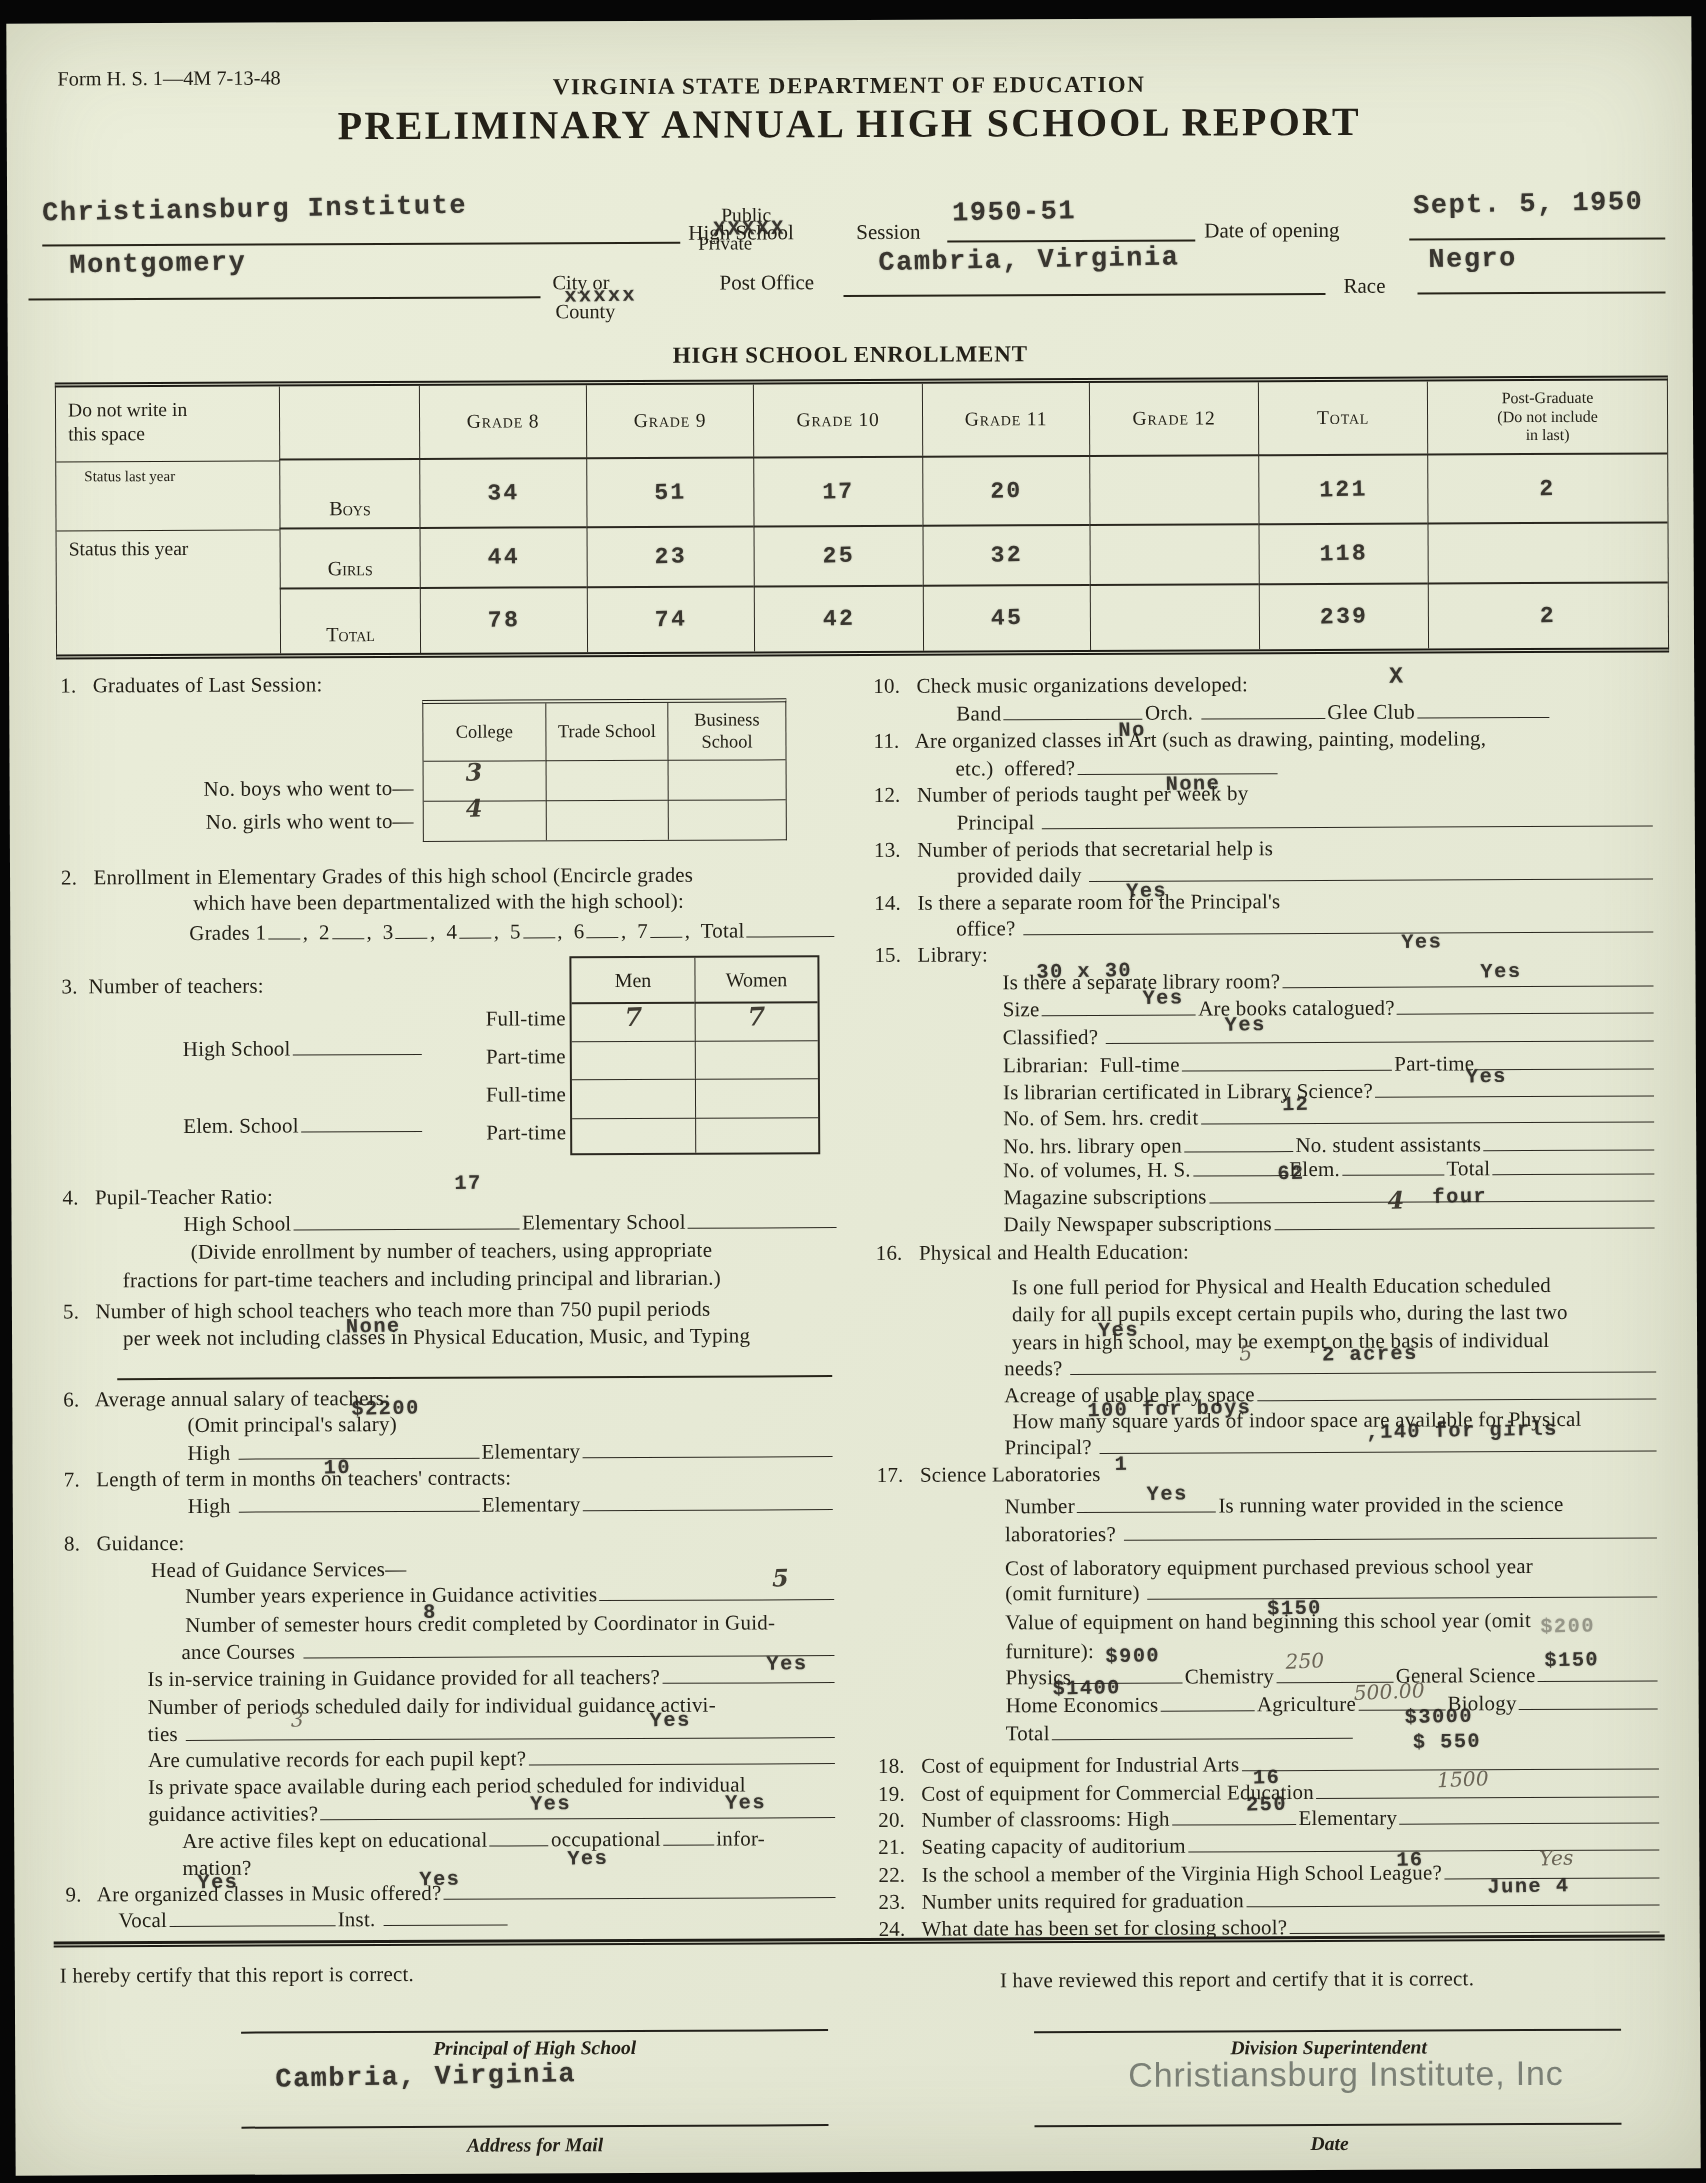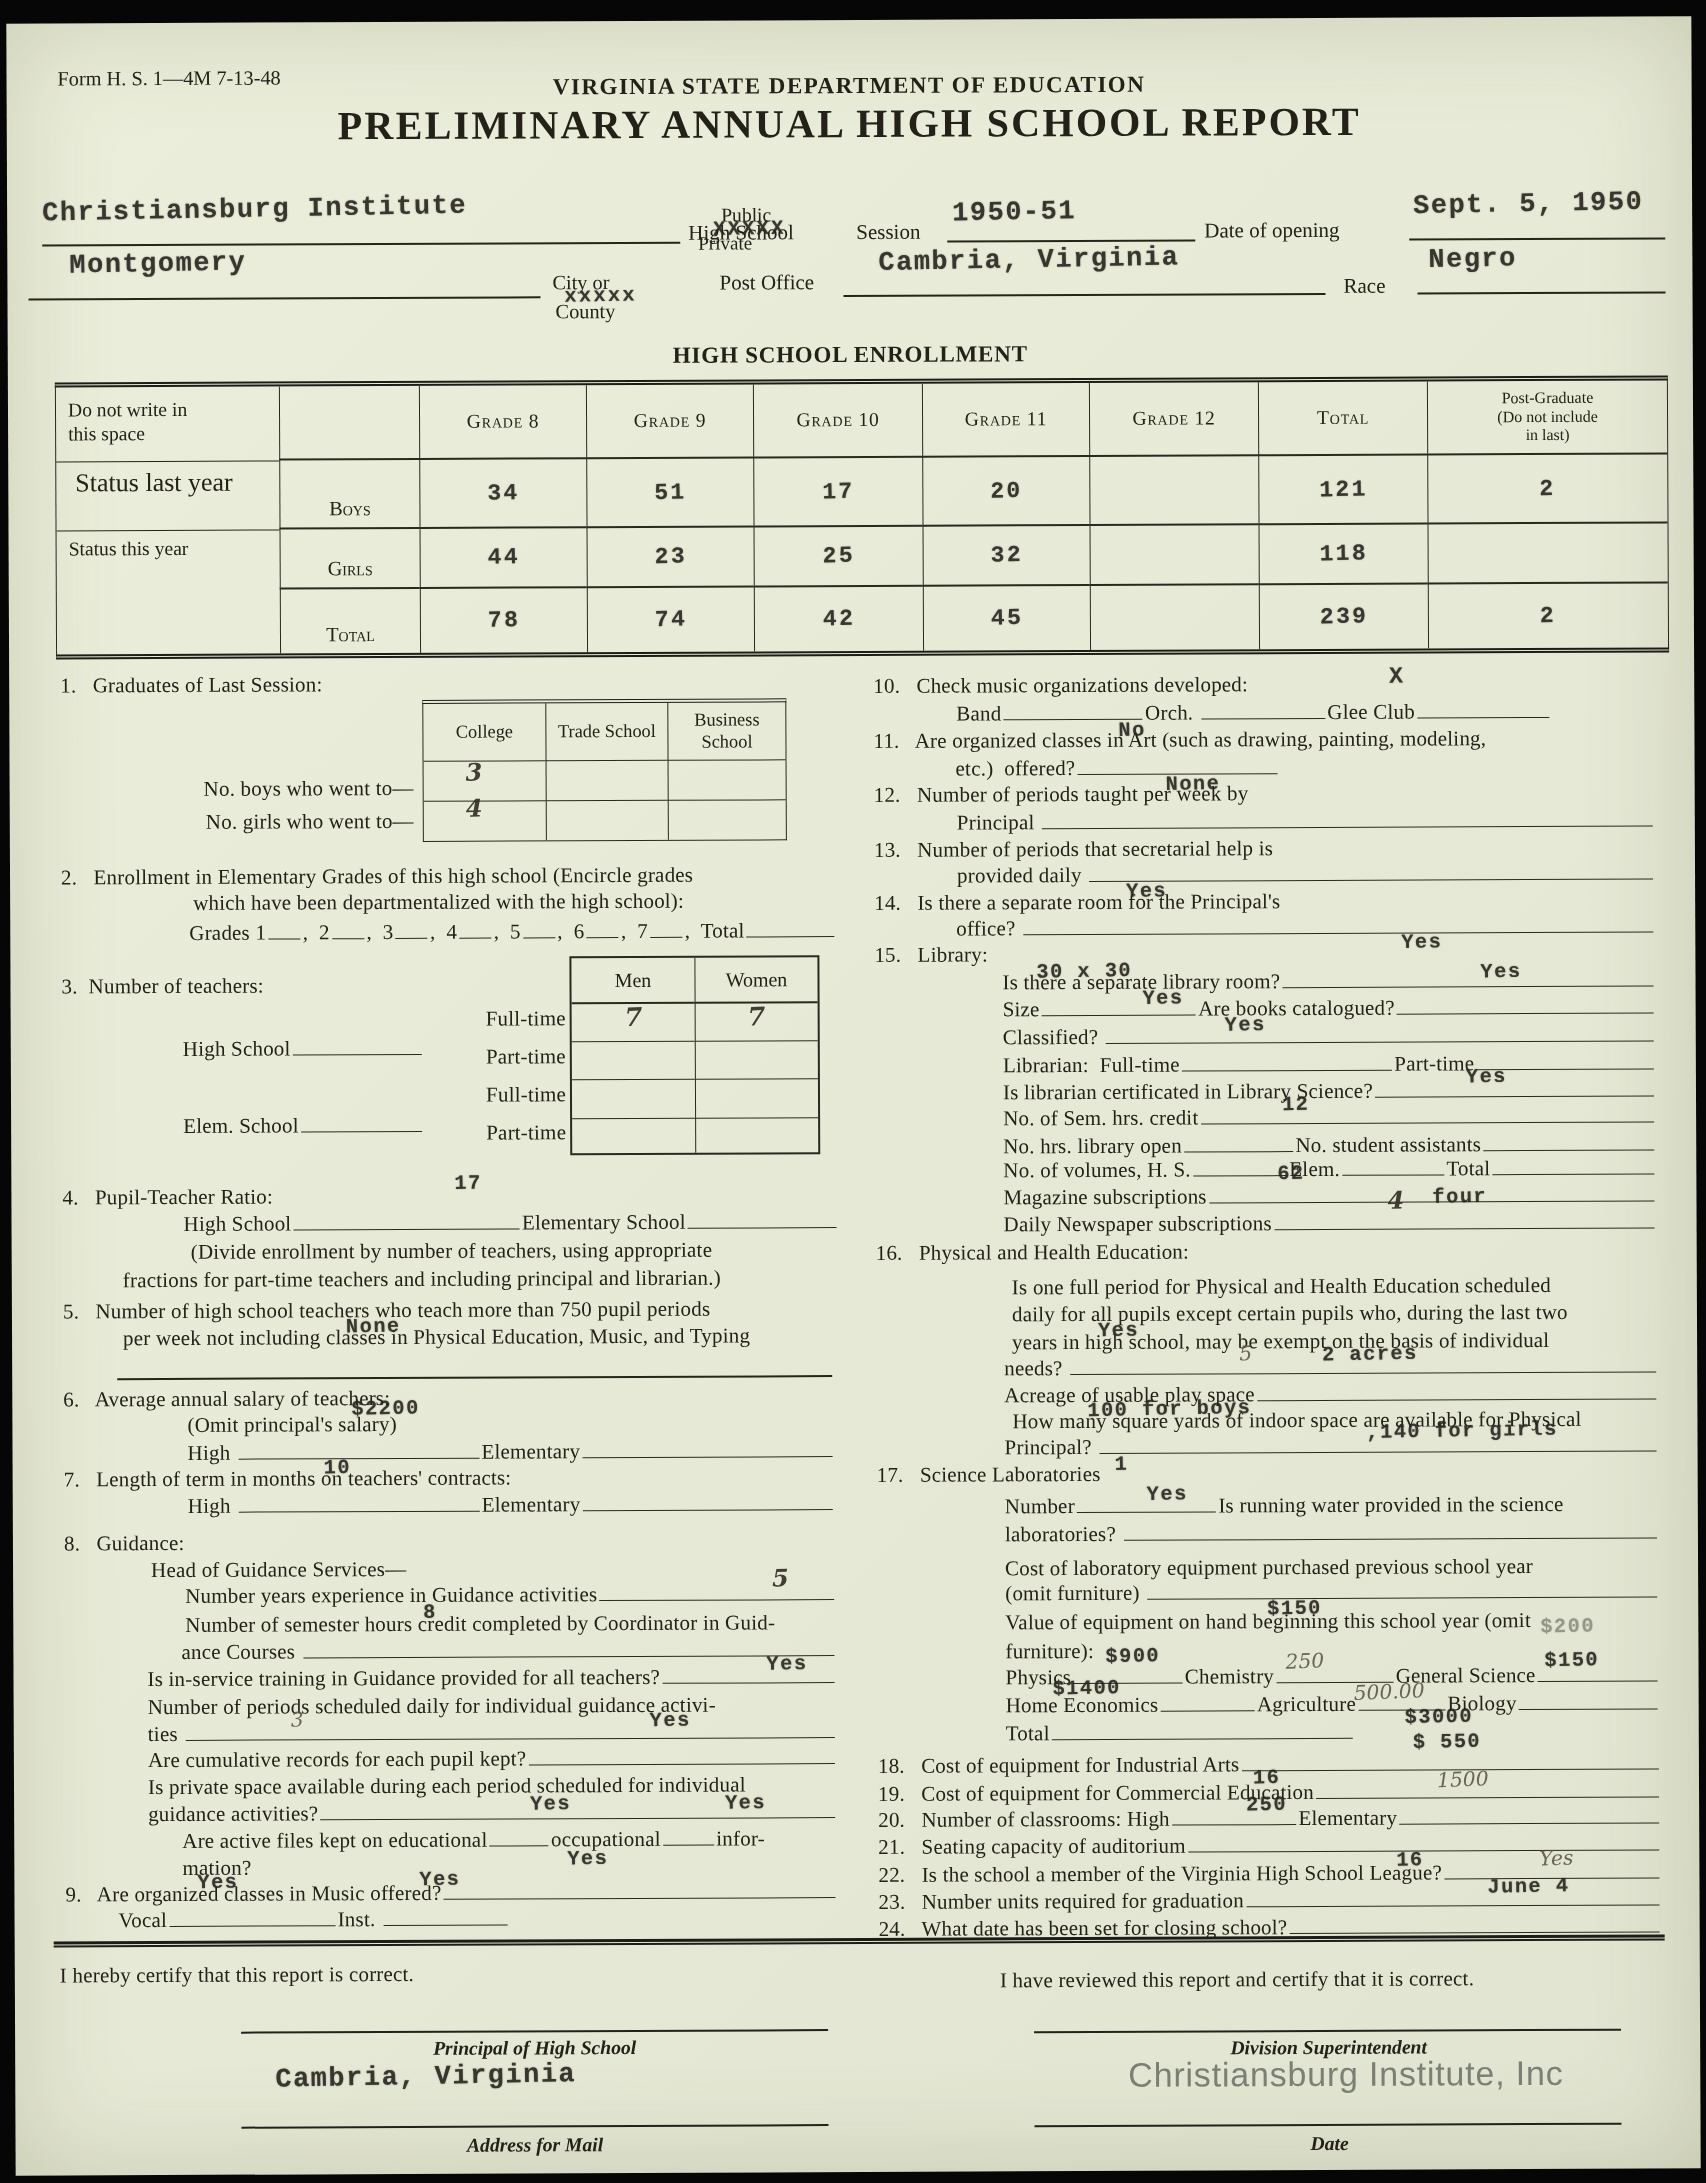--- a/index.html
+++ b/index.html
@@ -94,21 +94,21 @@
   <div class="rule" style="left:836px;top:275px;width:482px"></div>
   <div class="lbl" style="left:1336px;top:256px;font-size:21px">Race</div>
   <div class="typed big" style="left:1421px;top:227px">Negro</div>
   <div class="rule" style="left:1410px;top:275px;width:248px"></div>
 
   <div class="h1" style="top:322px;font-size:23px;letter-spacing:0.8px">HIGH SCHOOL ENROLLMENT</div>
   <div class="enr">
     <div class="ec corner">
       <div class="lbl" style="left:12px;top:10.5px;width:151px;font-size:19.6px;line-height:1.25">Do not write in this space</div>
       <div class="rule" style="left:0;top:74px;width:100%;border-bottom-width:1.5px"></div>
-      <div class="lbl" style="left:19px;top:81px;width:173px;font-size:26px">Status last year</div>
+      <div class="lbl" style="left:28px;top:81px;width:173px;font-size:15px">Status last year</div>
       <div class="rule" style="left:0;top:143px;width:100%;border-bottom-width:1.5px"></div>
       <div class="lbl" style="left:12px;top:151px;width:173px;font-size:19.6px">Status this year</div>
     </div>
     <div class="ec"></div>
     <div class="ec ehead">Grade 8</div>
     <div class="ec ehead">Grade 9</div>
     <div class="ec ehead">Grade 10</div>
     <div class="ec ehead">Grade 11</div>
     <div class="ec ehead">Grade 12</div>
     <div class="ec ehead">Total</div>

